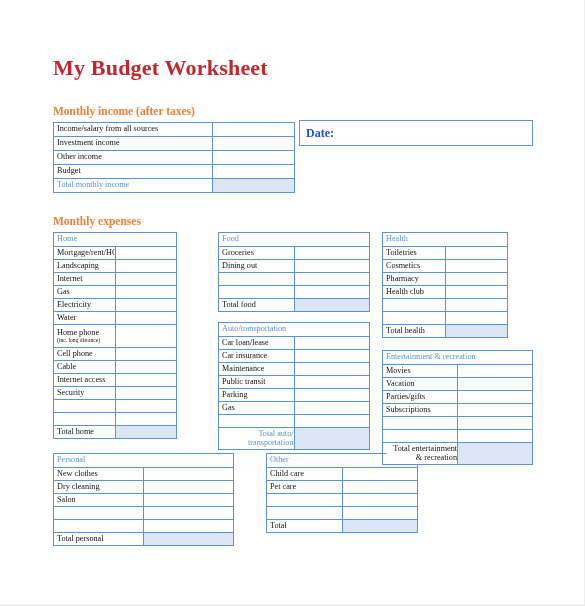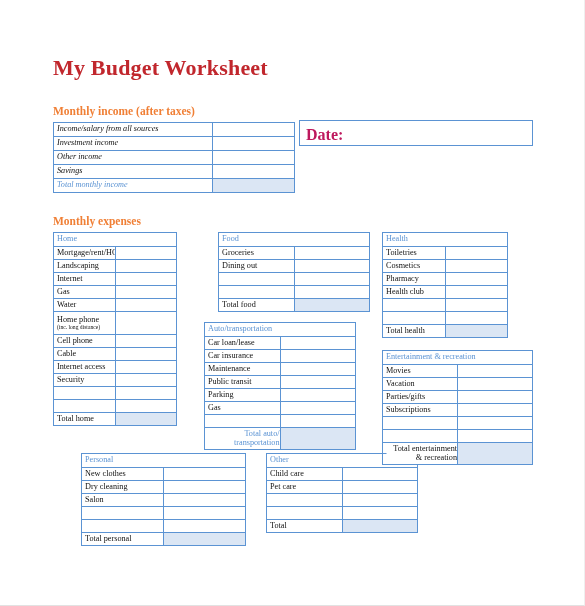--- a/index.html
+++ b/index.html
@@ -100,58 +100,58 @@
     font-size: 5.6px;
     line-height: 1.1;
     color: #111111;
     margin-top: -1px;
   }
 
   
   #table-income { left: 53px; top: 122px; width: 236px; }
   #table-income td.lbl { width: 155px; }
   #table-income td.val { width: 81px; }
-  #table-income td { height: 13px; font-style: italic; }
+  #table-income td { height: 13px; }
 
   
   #date-box {
     position: absolute;
     left: 299px;
     top: 120px;
     width: 234px;
     height: 26px;
     border: 1px solid #5b93d3;
     background: #ffffff;
     box-sizing: border-box;
   }
   #date-box .date-label {
     position: absolute;
     left: 6px;
     top: 5px;
     font-family: "Liberation Serif", "DejaVu Serif", serif;
-    font-size: 16px;
+    font-size: 12px;
     font-weight: bold;
-    color: #be185d;
+    color: #1d4ed8;
   }
 
   
   #table-home { left: 53px; top: 232px; width: 124px; }
   #table-home td.lbl { width: 100px; }
   #table-home td.val { width: 53px; }
 
-  #table-personal { left: 53px; top: 453px; width: 165px; margin-left: 28px; }
+  #table-personal { left: 53px; top: 453px; width: 181px; }
   #table-personal td.lbl { width: 100px; }
   #table-personal td.val { width: 53px; }
 
   
   #table-food { left: 218px; top: 232px; width: 152px; padding-left: 40px; }
   #table-food td.lbl { width: 92px; }
   #table-food td.val { width: 60px; }
 
-  #table-auto { left: 204px; top: 322px; width: 152px; padding-left: 15px; }
+  #table-auto { left: 218px; top: 322px; width: 152px; padding-left: 15px; }
   #table-auto td.lbl { width: 92px; }
   #table-auto td.val { width: 60px; }
 
   #table-other { left: 218px; top: 453px; width: 152px; margin-left: 48px; }
   #table-other td.lbl { width: 92px; }
   #table-other td.val { width: 60px; }
 
   
   #table-health { left: 382px; top: 232px; width: 126px; }
   #table-health td.lbl { width: 93px; }
@@ -178,21 +178,21 @@
       </tr>
       <tr>
         <td class="lbl">Investment income</td>
         <td class="val"></td>
       </tr>
       <tr>
         <td class="lbl">Other income</td>
         <td class="val"></td>
       </tr>
       <tr>
-        <td class="lbl">Savings</td>
+        <td class="lbl">Budget</td>
         <td class="val"></td>
       </tr>
       <tr class="total">
         <td class="lbl blue">Total monthly income</td>
         <td class="val"></td>
       </tr>
     </tbody>
   </table>
 
   <div id="date-box">
@@ -216,20 +216,24 @@
       </tr>
       <tr>
         <td class="lbl">Internet</td>
         <td class="val"></td>
       </tr>
       <tr>
         <td class="lbl">Gas</td>
         <td class="val"></td>
       </tr>
       <tr>
+        <td class="lbl">Electricity</td>
+        <td class="val"></td>
+      </tr>
+      <tr>
         <td class="lbl">Water</td>
         <td class="val"></td>
       </tr>
       <tr class="tall">
         <td class="lbl"><span>Home phone</span><span class="sub">(inc. long distance)</span></td>
         <td class="val"></td>
       </tr>
       <tr>
         <td class="lbl">Cell phone</td>
         <td class="val"></td>

